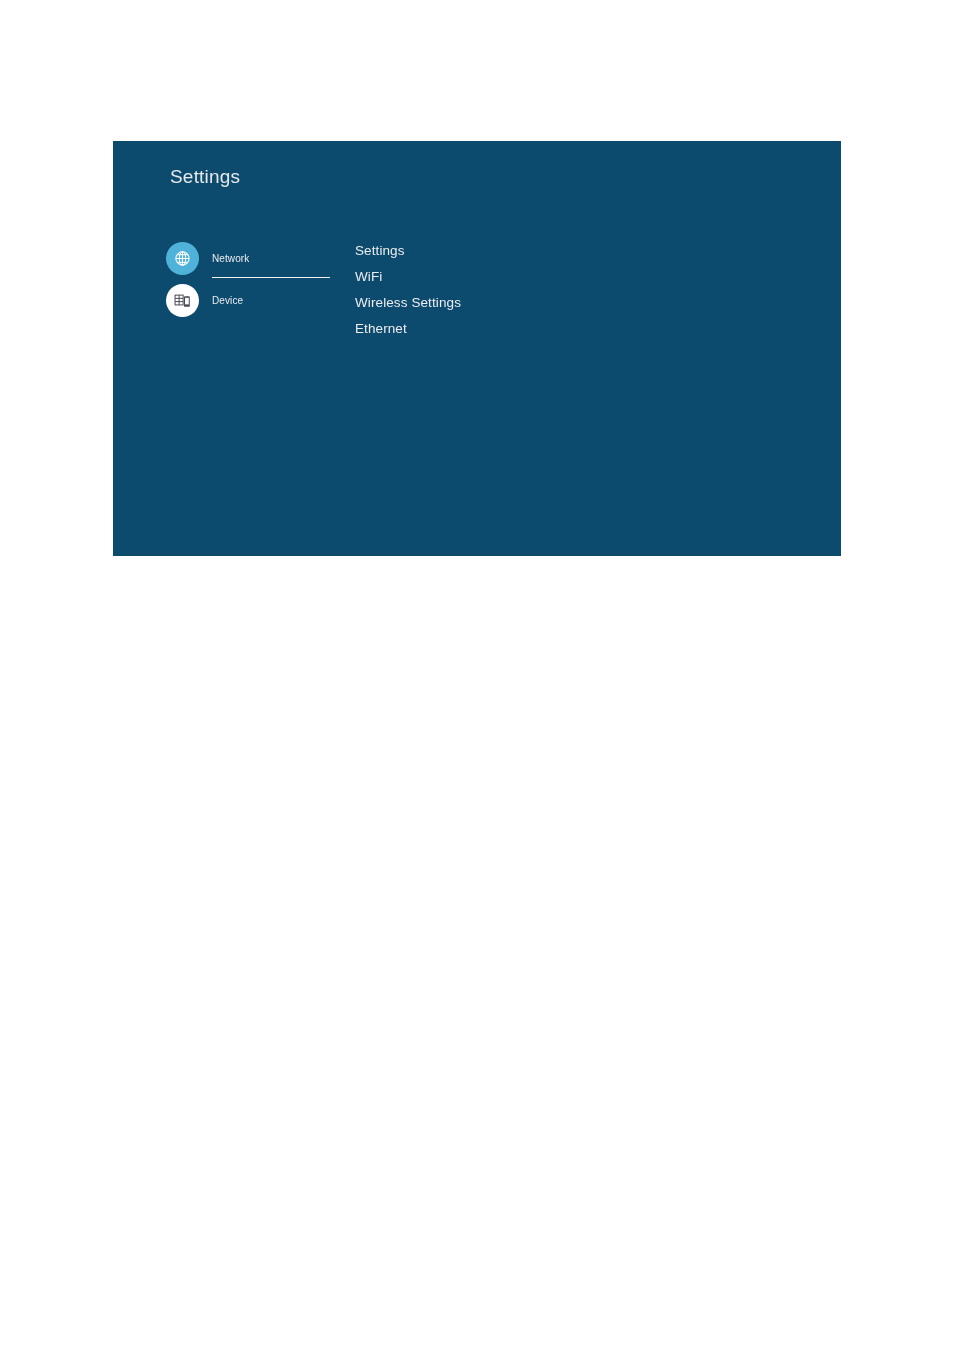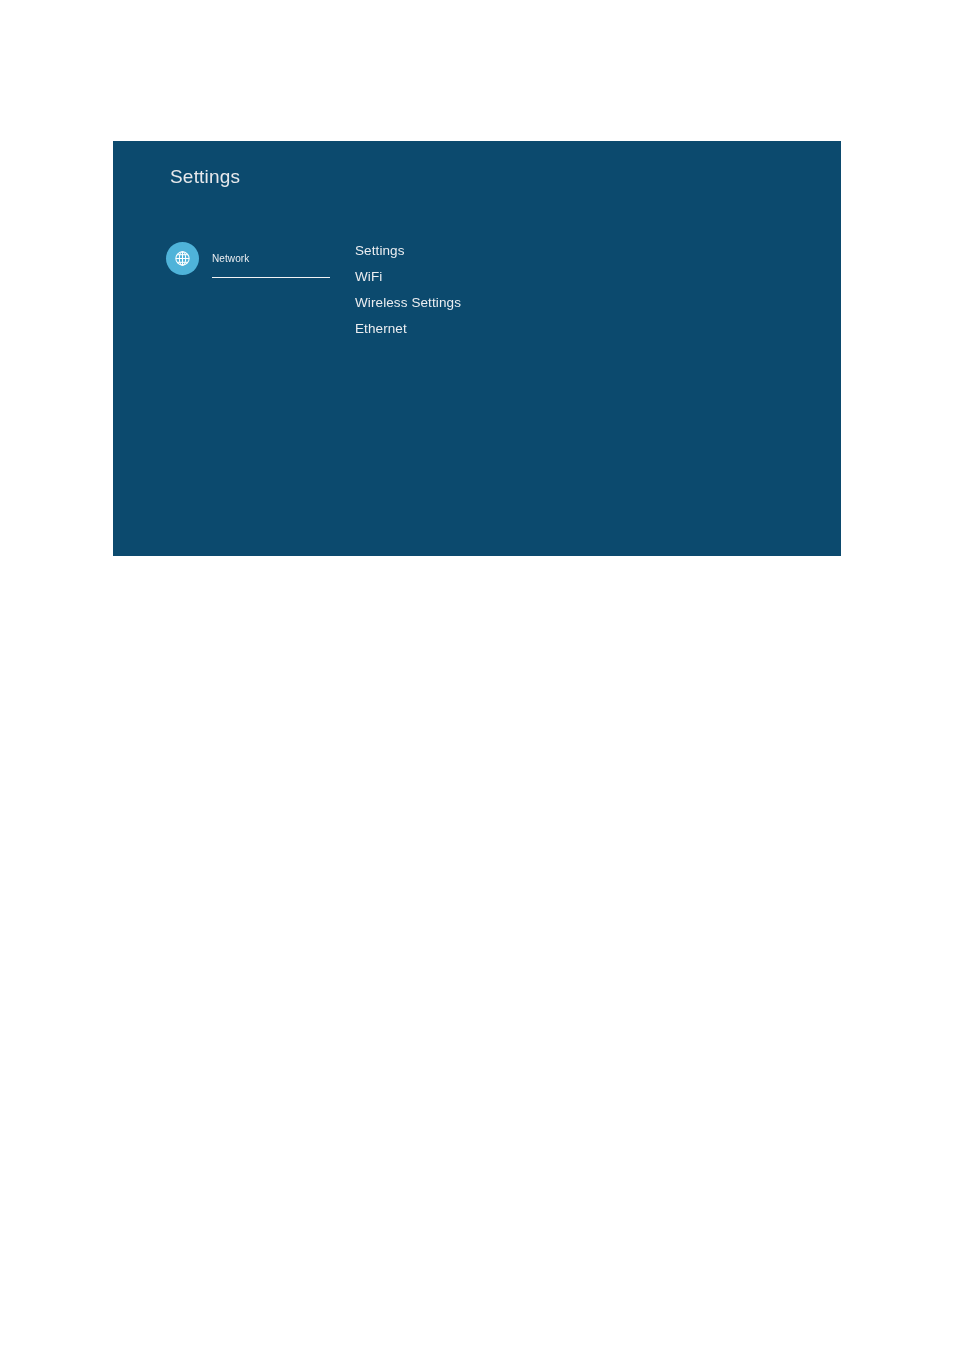--- a/index.html
+++ b/index.html
@@ -134,20 +134,35 @@
               <line x1="5.2" y1="7.2" x2="18.8" y2="7.2"></line>
               <line x1="5.2" y1="16.8" x2="18.8" y2="16.8"></line>
               <line x1="12" y1="3.6" x2="12" y2="20.4"></line>
             </g>
           </svg>
         </span>
         <span class="nav-label">Network</span>
         <span class="nav-underline"></span>
       </div>
 
+      <div class="nav-row">
+        <span class="nav-icon-circle">
+          <svg width="19" height="19" viewBox="0 0 24 24" aria-hidden="true">
+            <g stroke="#484a55" fill="none" stroke-width="1.25">
+              <rect x="2.6" y="5.2" width="10.2" height="12.4"></rect>
+              <line x1="2.6" y1="9.3" x2="12.8" y2="9.3"></line>
+              <line x1="2.6" y1="13.4" x2="12.8" y2="13.4"></line>
+              <line x1="7.7" y1="5.2" x2="7.7" y2="17.6"></line>
+              <rect x="13.9" y="6.6" width="7.3" height="13.4" rx="1.1" fill="#484a55" stroke="none"></rect>
+              <rect x="15.2" y="8.6" width="4.7" height="8.3" fill="#ffffff" stroke="none"></rect>
+            </g>
+          </svg>
+        </span>
+        <span class="nav-label">Device</span>
+      </div>
 
 
     </div>
 
     <div id="subitem-list">
       <div class="subitem">Settings</div>
       <div class="subitem">WiFi</div>
       <div class="subitem">Wireless Settings</div>
       <div class="subitem">Ethernet</div>
     </div>

